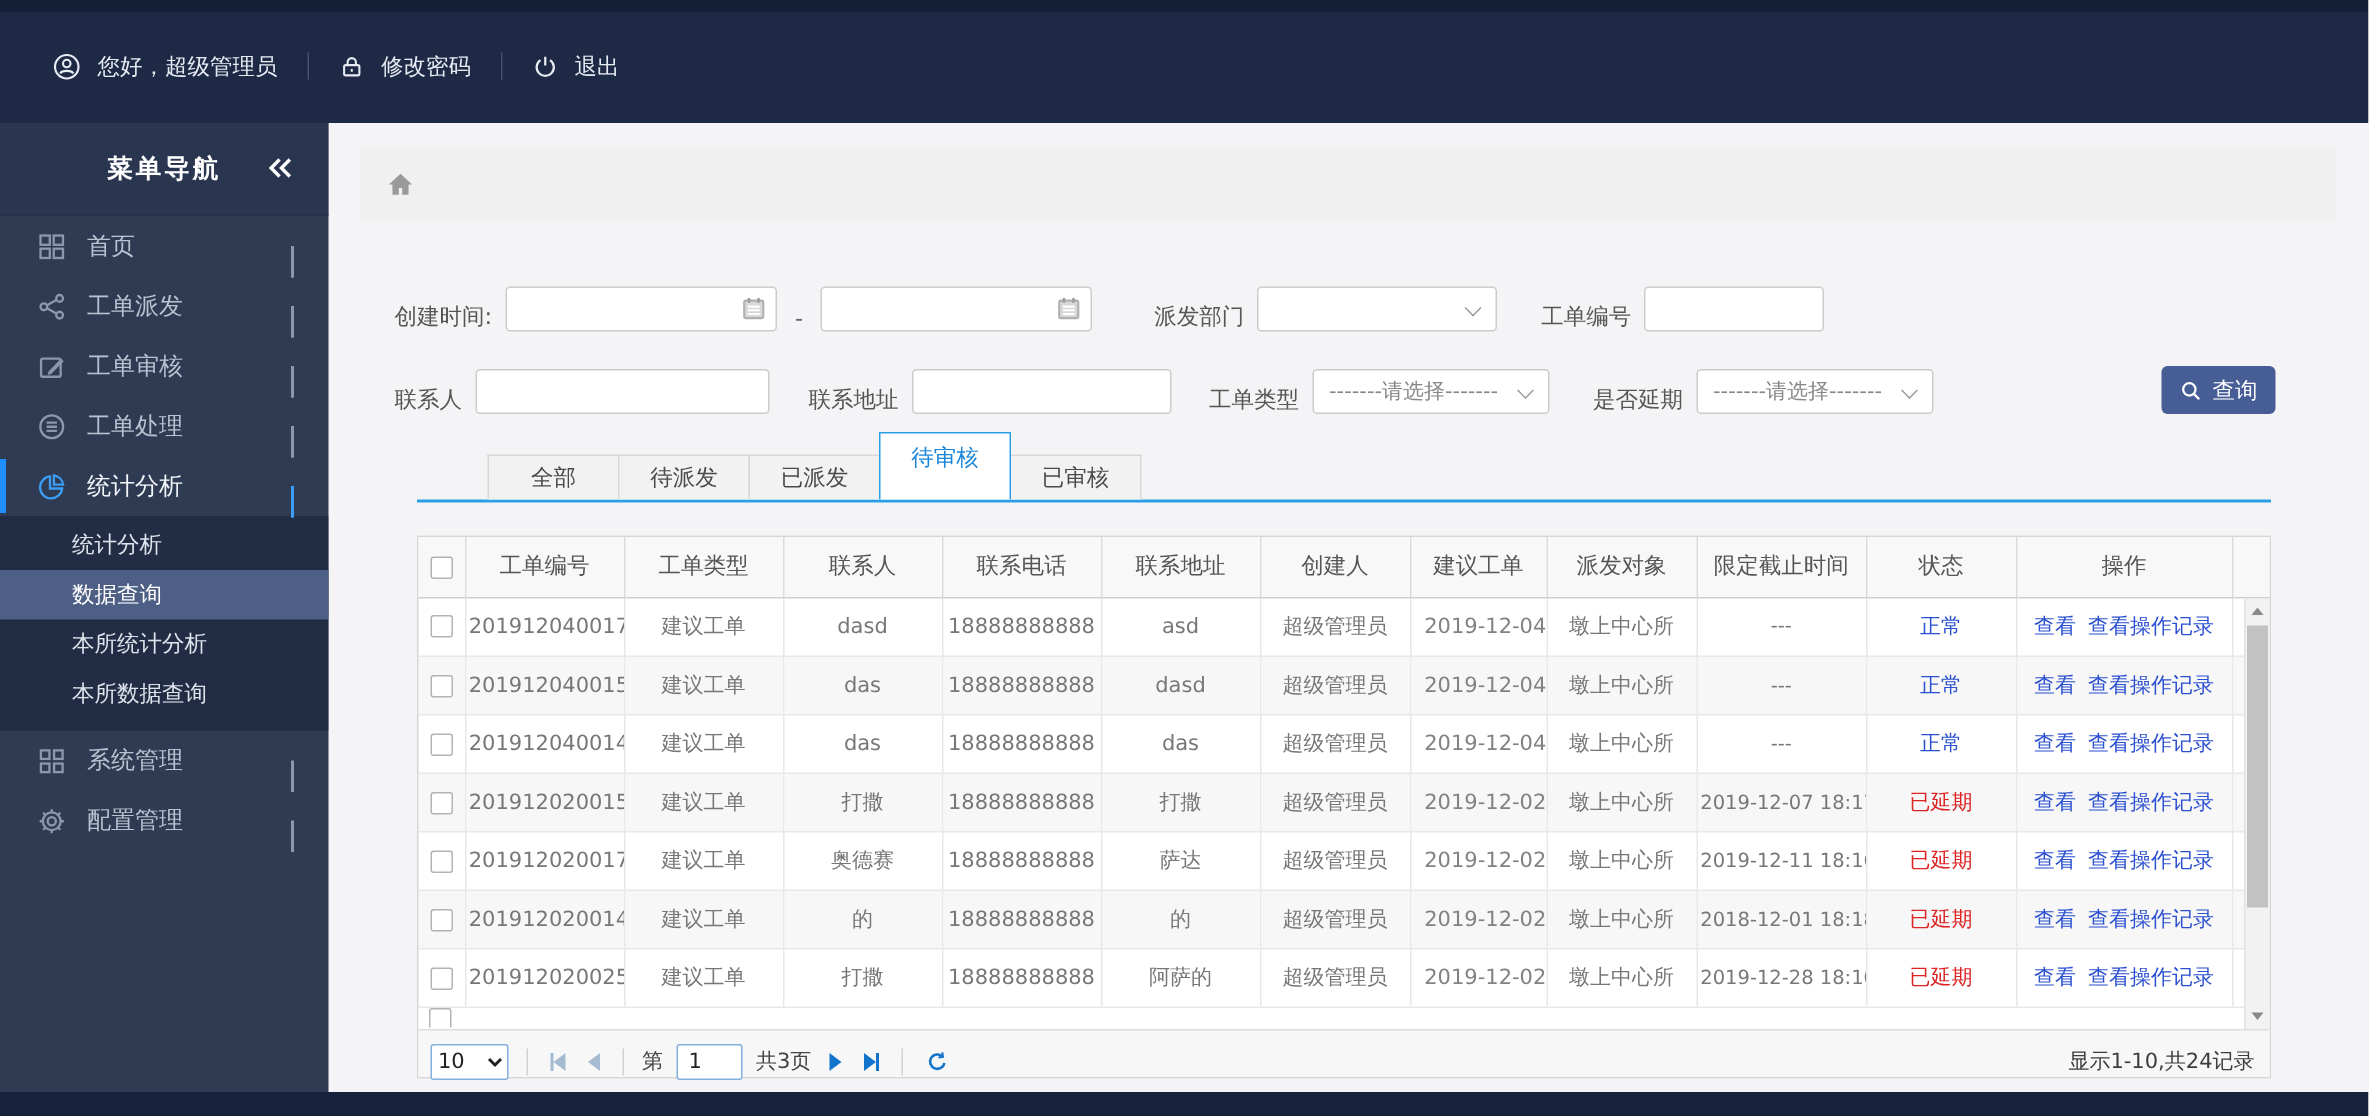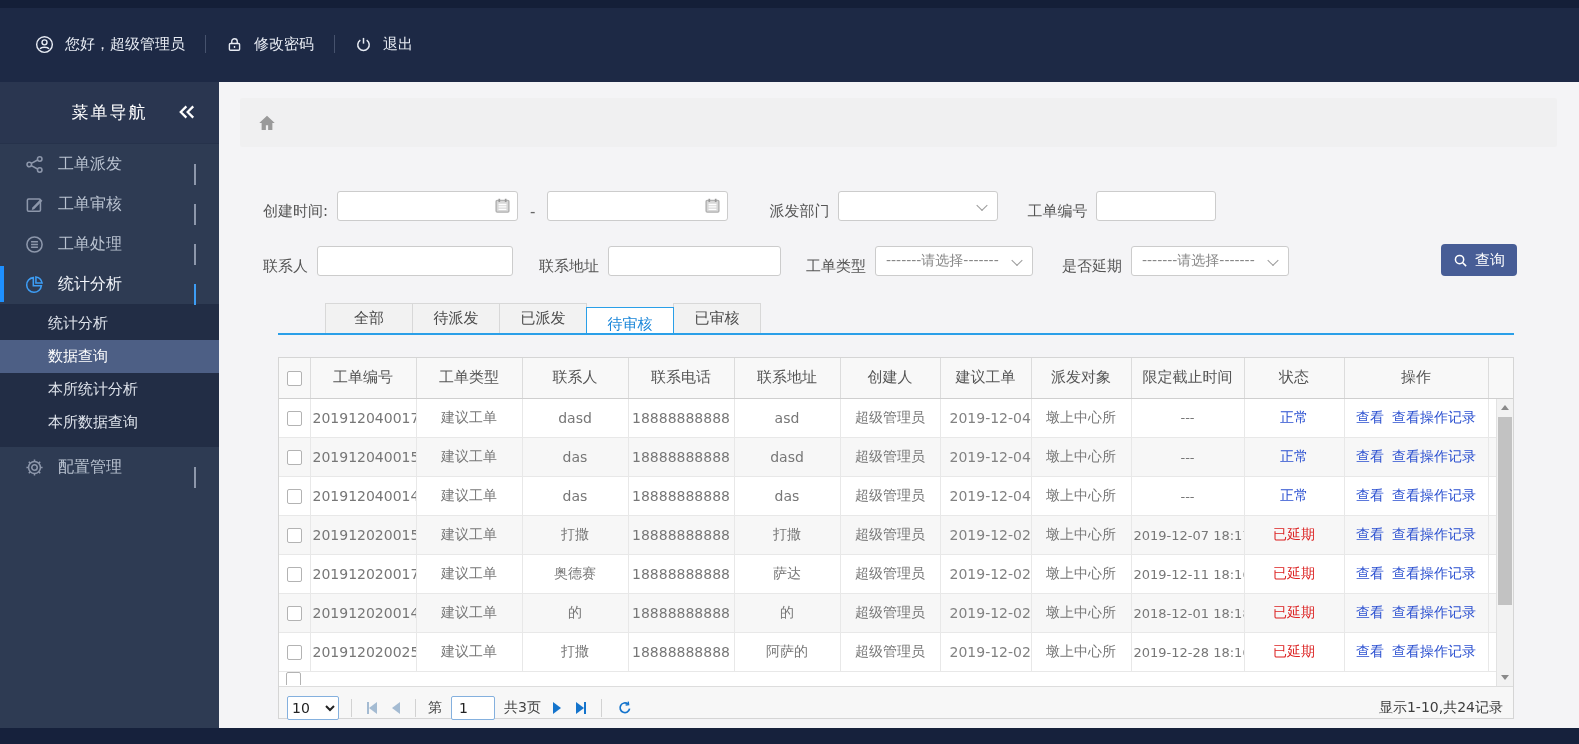--- a/index.html
+++ b/index.html
@@ -20,21 +20,21 @@
   }
   .app-title { color:#fff; font-size:27px; font-weight:bold; letter-spacing:1px; }
   .header-right { display:flex; align-items:center; gap:20px; color:#e7ebf3; font-size:15px; }
   .hitem { display:flex; align-items:center; gap:11px; cursor:pointer; }
   .hdiv { width:1px; height:18px; background:#46526d; }
 
   
   .sidebar { position:absolute; left:0; top:82px; width:219px; bottom:16px; background:#2e3b53; overflow:hidden; }
   .menu-head {
     height:62px; position:relative; display:flex; align-items:center; justify-content:center;
-    color:#fff; font-size:17px; font-weight:normal; letter-spacing:2px;
+    color:#fff; font-size:17px; font-weight:bold; letter-spacing:2px;
     border-bottom:1px solid #26324b; background:#2a3650;
   }
   .collapse-btn { position:absolute; right:22px; top:20px; cursor:pointer; }
   .menu-item { height:40px; display:flex; align-items:center; position:relative; padding-left:25px; font-size:16px; color:#b9c2d0; cursor:pointer; }
   .menu-item .accent { position:absolute; left:0; top:2px; bottom:2px; width:4px; background:transparent; }
   .menu-item.active .accent { background:#1e90ff; }
   .mi-icon { width:19px; height:19px; margin-right:14px; color:#8d97ab; }
   .menu-item.active .mi-icon { color:#3d9df5; }
   .menu-item.active .mi-label { color:#f2f5fa; }
   .mi-label { flex:1; }
@@ -63,21 +63,21 @@
   .selbox .chev { position:absolute; right:11px; top:55%; border-color:#9a9a9a; border-width:1.5px; }
   .search-btn {
     margin-left:auto; margin-right:62px; width:76px; height:32px; border:none; border-radius:4px;
     background:#475d96; color:#fff; font-size:15px; display:flex; align-items:center; justify-content:center; gap:7px;
     cursor:pointer; font-family:inherit;
   }
 
   
   .tabs { margin:4px 65px 0 59px; display:flex; align-items:flex-end; border-bottom:2px solid #2a9fe8; height:36px;padding-left:47px; }
   .tab { width:88px; height:30px; line-height:28px; text-align:center; background:#f2f2f2; border:1px solid #d8d8d8; border-bottom:none; color:#4a4a4a; font-size:15px; cursor:pointer; margin-right:-1px; }
-  .tab.active { background:#fff; border:1px solid #2a9fe8; border-bottom:none; color:#1a86d9; height:26px; line-height:33px; position:relative; z-index:2; }
+  .tab.active { background:#fff; border:1px solid #2a9fe8; border-bottom:none; color:#1a86d9; height:45px; line-height:33px; position:relative; z-index:2; }
 
   
   .grid { margin:22px 65px 0 59px; width:1236px; background:#fff; border:1px solid #d5d5d5; position:relative; }
   table { border-collapse:collapse; table-layout:fixed; }
   .head-table { width:1234px; }
   .body-table { width:1217px; }
   th { height:40px; background:#f8f8f8; border-right:1px solid #dcdcdc; border-bottom:1px solid #cfcfcf; font-weight:normal; color:#555; font-size:15px; padding:0; }
   th:last-child { border-right:none; }
   td { height:39px; border-right:1px solid #e8e8e8; border-bottom:1px solid #e8e8e8; text-align:center; color:#777; font-size:14px; padding:0 2px; overflow:hidden; white-space:nowrap; }
   td:last-child { border-right:none; }
@@ -162,20 +162,33 @@
           <path d="M7.5 3.5L3 8l4.5 4.5"></path>
             <path d="M13 3.5L8.5 8l4.5 4.5"></path>
         </svg>
       </span>
     </div>
     <nav id="menu">
         <div class="menu-item">
           <span class="accent"></span>
           <span class="mi-icon">
             <svg width="19" height="19" viewBox="0 0 16 16" fill="none" stroke="currentColor" stroke-width="1.3">
+              <rect x="1.7" y="1.7" width="5.2" height="5.2"></rect>
+              <rect x="9.1" y="1.7" width="5.2" height="5.2"></rect>
+              <rect x="1.7" y="9.1" width="5.2" height="5.2"></rect>
+              <rect x="9.1" y="9.1" width="5.2" height="5.2"></rect>
+            </svg>
+          </span>
+          <span class="mi-label">首页</span>
+          <span class="mi-caret"><span class="chev"></span></span>
+        </div>
+        <div class="menu-item">
+          <span class="accent"></span>
+          <span class="mi-icon">
+            <svg width="19" height="19" viewBox="0 0 16 16" fill="none" stroke="currentColor" stroke-width="1.3">
               <circle cx="12.4" cy="3.3" r="1.9"></circle>
               <circle cx="3.6" cy="8" r="1.9"></circle>
               <circle cx="12.4" cy="12.7" r="1.9"></circle>
               <path d="M5.3 7.1l5.3-2.9M5.3 8.9l5.3 2.9"></path>
             </svg>
           </span>
           <span class="mi-label">工单派发</span>
           <span class="mi-caret"><span class="chev"></span></span>
         </div>
         <div class="menu-item">
@@ -209,20 +222,33 @@
             </svg>
           </span>
           <span class="mi-label">统计分析</span>
           <span class="mi-caret"><span class="chev up"></span></span>
         </div>
         <div class="submenu">
           <div class="sub-item">统计分析</div>
           <div class="sub-item selected">数据查询</div>
           <div class="sub-item">本所统计分析</div>
           <div class="sub-item">本所数据查询</div>
+        </div>
+        <div class="menu-item">
+          <span class="accent"></span>
+          <span class="mi-icon">
+            <svg width="19" height="19" viewBox="0 0 16 16" fill="none" stroke="currentColor" stroke-width="1.3">
+              <rect x="1.9" y="1.9" width="4.8" height="4.8"></rect>
+              <rect x="9.3" y="1.9" width="4.8" height="4.8"></rect>
+              <rect x="1.9" y="9.3" width="4.8" height="4.8"></rect>
+              <rect x="9.3" y="9.3" width="4.8" height="4.8"></rect>
+            </svg>
+          </span>
+          <span class="mi-label">系统管理</span>
+          <span class="mi-caret"><span class="chev"></span></span>
         </div>
         <div class="menu-item">
           <span class="accent"></span>
           <span class="mi-icon">
             <svg width="19" height="19" viewBox="0 0 16 16" fill="none" stroke="currentColor" stroke-width="1.3">
               <circle cx="8" cy="8" r="2.3"></circle>
               <circle cx="8" cy="8" r="5"></circle>
               <path d="M8 1.2v2M8 12.8v2M1.2 8h2M12.8 8h2M3.2 3.2l1.4 1.4M11.4 11.4l1.4 1.4M12.8 3.2l-1.4 1.4M4.6 11.4l-1.4 1.4"></path>
             </svg>
           </span>

